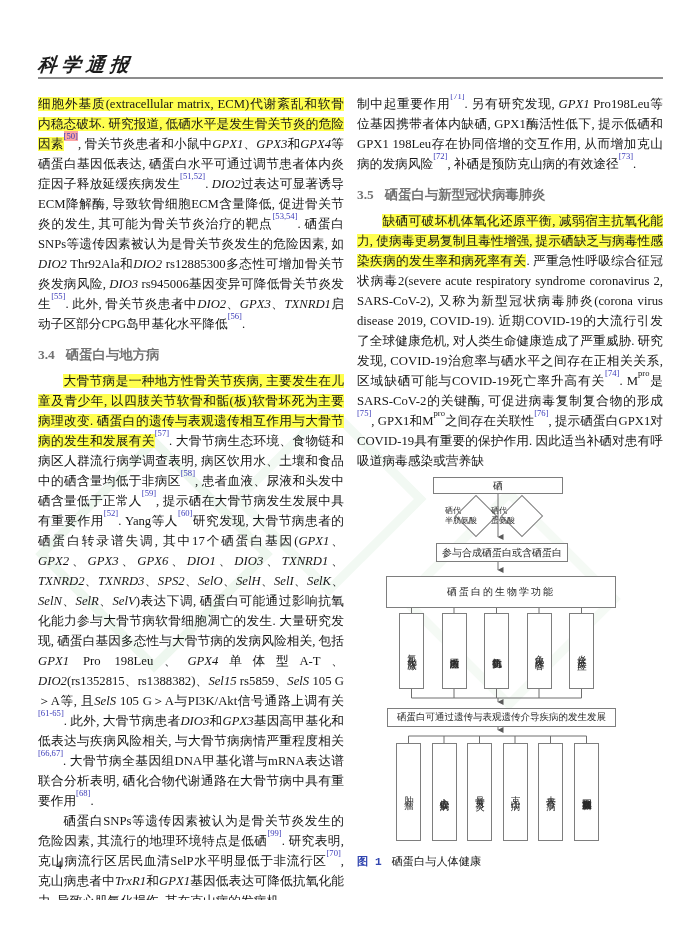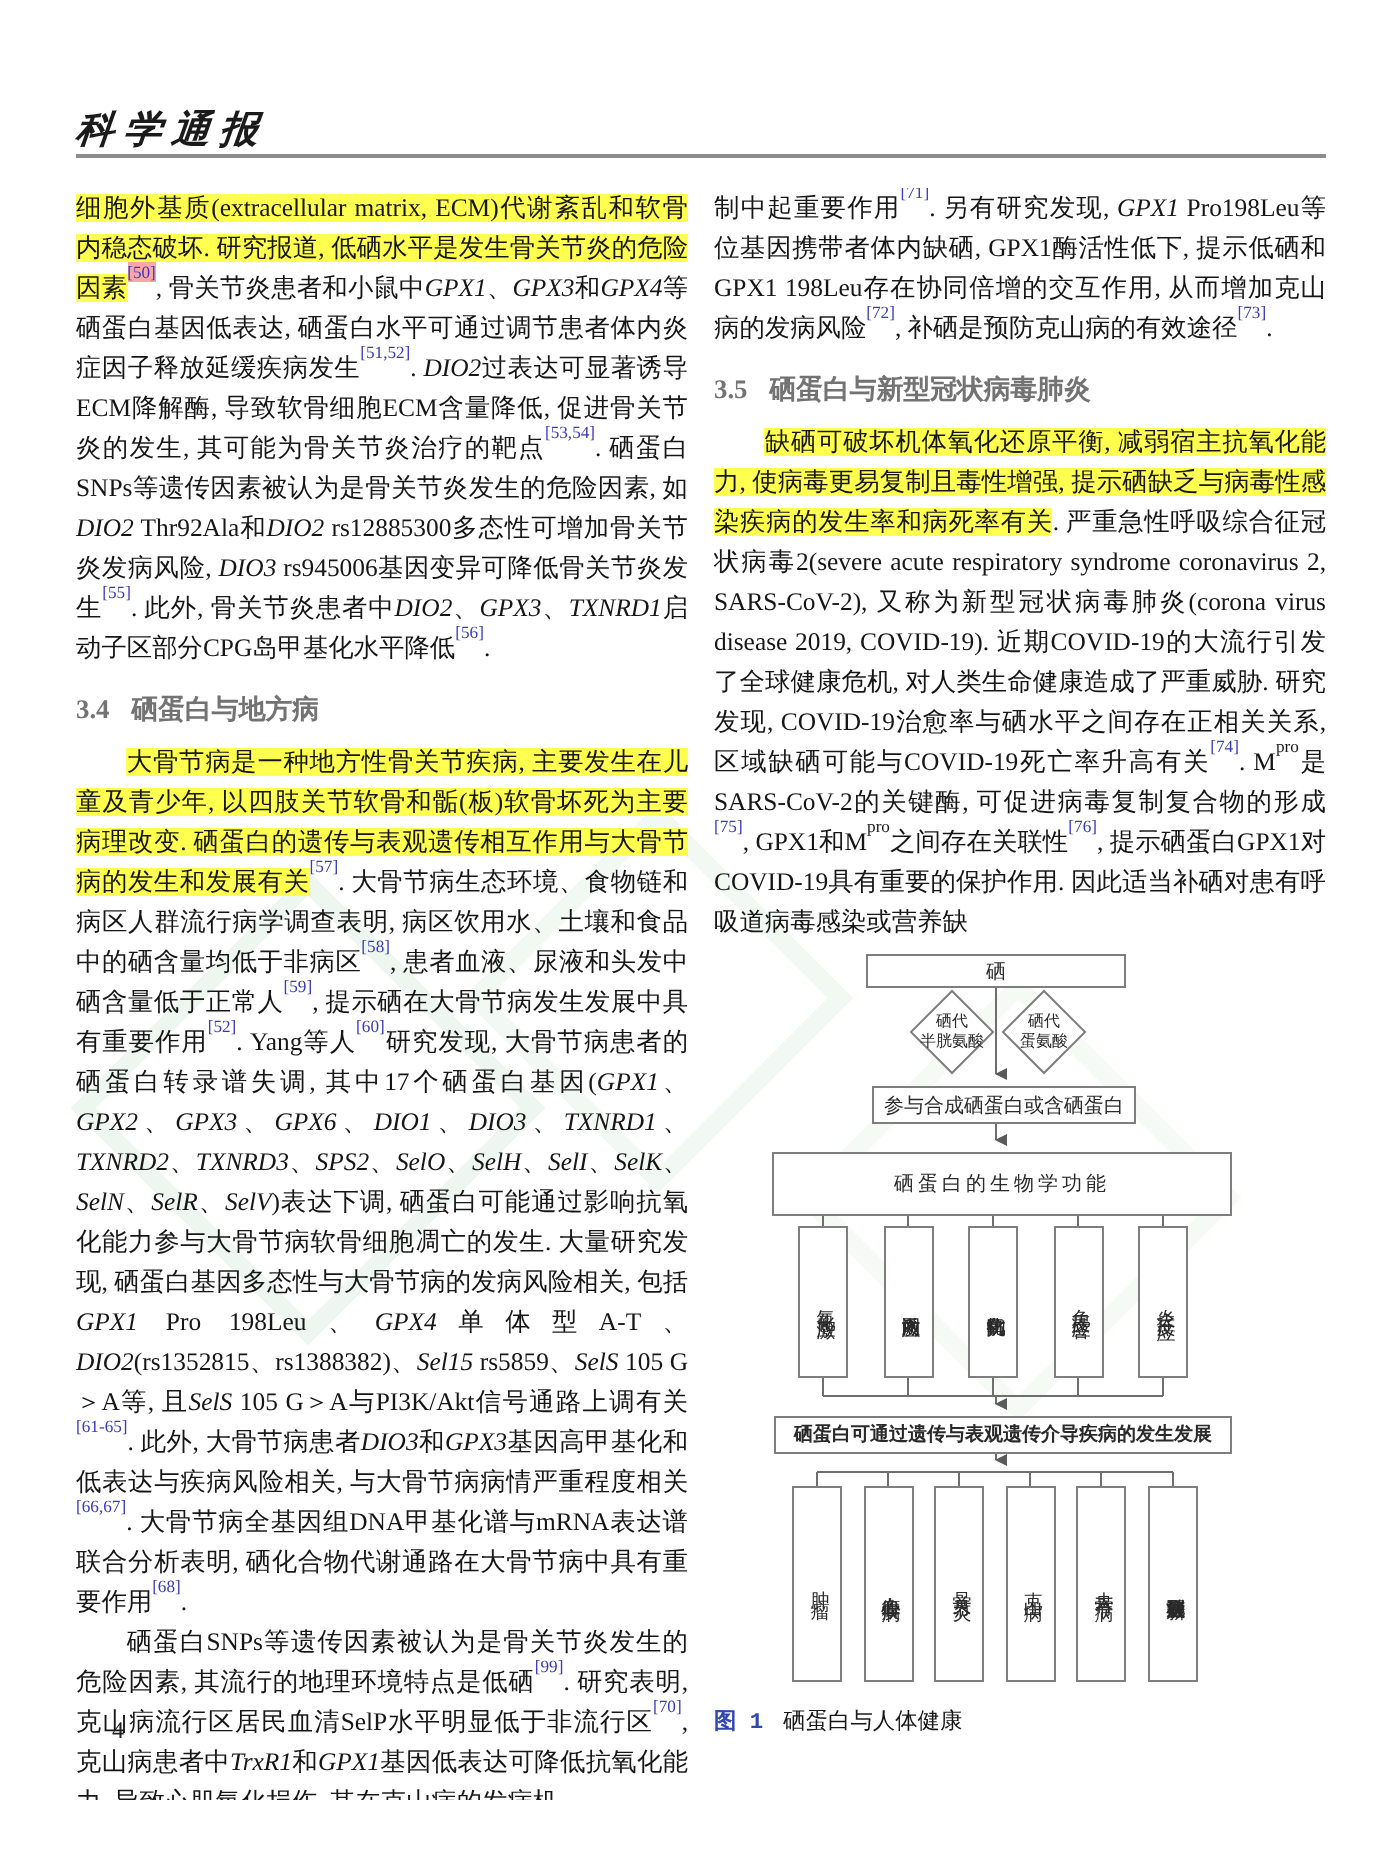--- a/index.html
+++ b/index.html
@@ -61,21 +61,21 @@
   }
   .vbox{
     writing-mode:vertical-rl;text-orientation:upright;
     letter-spacing:2px;font-size:9.5px;
   }
   .fc-diamond{
     position:absolute;z-index:2;width:30px;height:30px;background:#fff;
     border:1px solid #7e7e7e;transform:rotate(45deg);box-sizing:border-box;
   }
   .fc-dlabel{
-    position:absolute;z-index:3;width:62px;text-align:center;
+    position:absolute;z-index:3;width:62px;
     font-size:8px;line-height:9.5px;color:#2a2a2a;
     font-family:"Liberation Sans","DejaVu Sans",sans-serif;
   }
   .caption{margin-top:9px;font-size:11.2px;line-height:14.5px;color:#161616;}
   .cap-label{color:#3246b0;font-weight:bold;margin-right:10px;font-family:Liberation Mono, monospace;}
   .cap-en{font-family:"Liberation Serif","DejaVu Serif",serif;}
 
   .page-num{position:absolute;left:56px;top:858px;font-size:12px;color:#222;z-index:2;}
 </style>
 </head>
@@ -162,21 +162,21 @@
 
           <div class="fc-box" style="left:79px;top:66px;width:132px;height:19px;">参与合成硒蛋白或含硒蛋白</div>
           <div class="fc-box" style="left:29px;top:99px;width:230px;height:32px;letter-spacing:2px;">硒蛋白的生物学功能</div>
 
           <div class="fc-box vbox" style="left:42px;top:136px;width:25px;height:76px;">氧化应激</div>
           <div class="fc-box vbox" style="left:84.5px;top:136px;width:25px;height:76px;letter-spacing:0;">内质网应激</div>
           <div class="fc-box vbox" style="left:127px;top:136px;width:25px;height:76px;letter-spacing:0;">抗氧化防御</div>
           <div class="fc-box vbox" style="left:169.5px;top:136px;width:25px;height:76px;">免疫应答</div>
           <div class="fc-box vbox" style="left:212px;top:136px;width:25px;height:76px;">炎症反应</div>
 
-          <div class="fc-box" style="left:30px;top:231px;width:229px;height:19px;font-size:9.5px;font-weight:bold;">硒蛋白可通过遗传与表观遗传介导疾病的发生发展</div>
+          <div class="fc-box" style="left:30px;top:231px;width:229px;height:19px;font-size:9.5px;">硒蛋白可通过遗传与表观遗传介导疾病的发生发展</div>
 
           <div class="fc-box vbox" style="left:39px;top:266px;width:25px;height:98px;letter-spacing:4px;">肿瘤</div>
           <div class="fc-box vbox" style="left:74.5px;top:266px;width:25px;height:98px;letter-spacing:1px;">心血管疾病</div>
           <div class="fc-box vbox" style="left:110px;top:266px;width:25px;height:98px;letter-spacing:2px;">骨关节炎</div>
           <div class="fc-box vbox" style="left:145.5px;top:266px;width:25px;height:98px;letter-spacing:3px;">克山病</div>
           <div class="fc-box vbox" style="left:181px;top:266px;width:25px;height:98px;letter-spacing:2px;">大骨节病</div>
           <div class="fc-box vbox" style="left:217px;top:266px;width:25px;height:98px;letter-spacing:0;">新型冠状病毒肺炎</div>
         </div>
 
         <figcaption class="caption">

